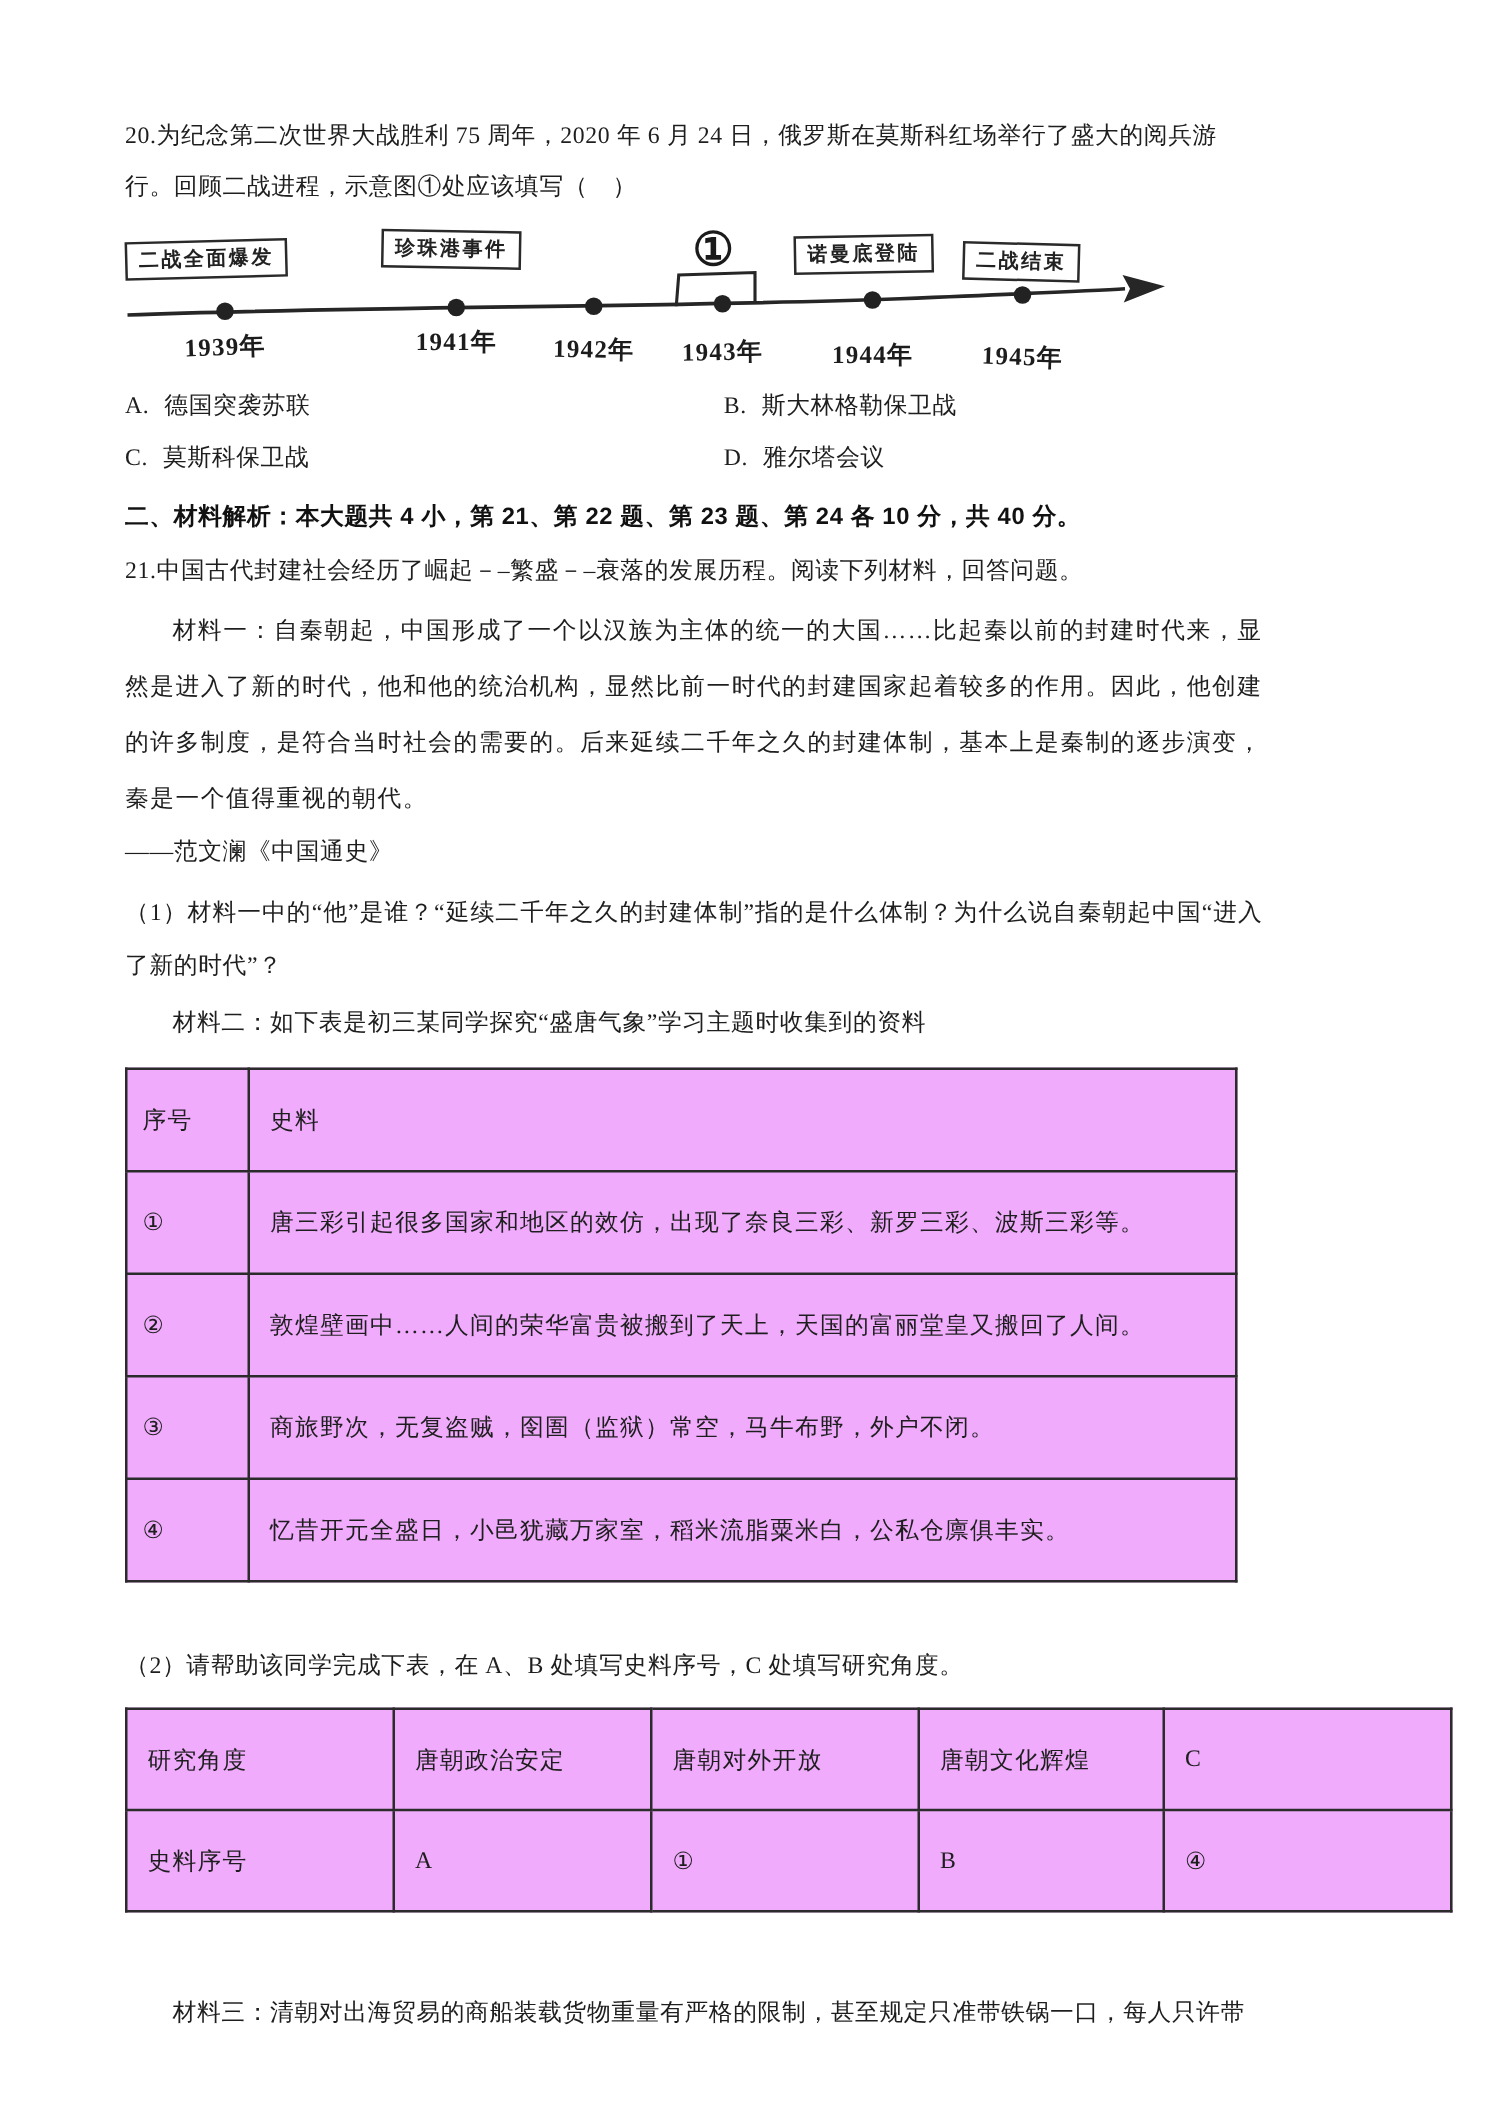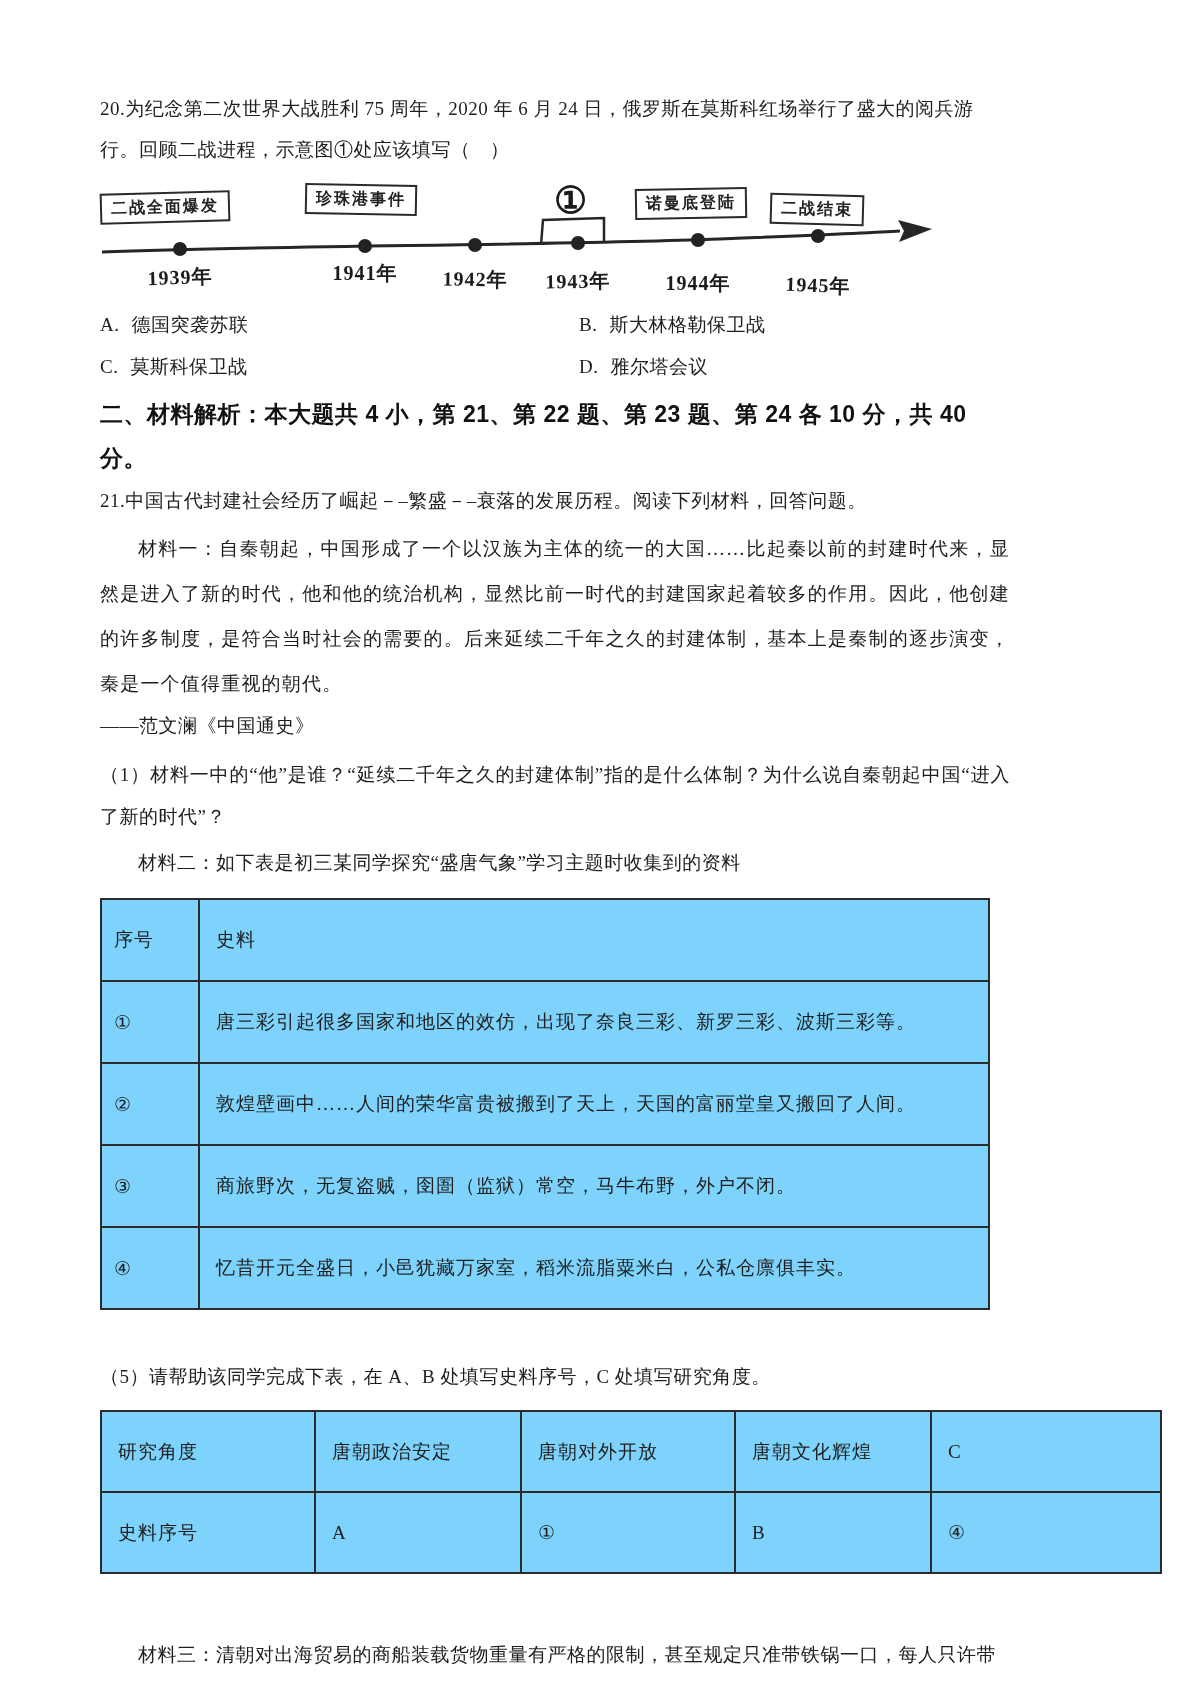--- a/index.html
+++ b/index.html
@@ -79,28 +79,28 @@
   .opt-row.first { margin-top: 6px; }
   .opt { width: 455px; }
   .opt:last-child { width: auto; }
   .opt-label { margin-right: 12px; }
 
   
   .section-header {
     margin: 4px 0 0 0;
     font-family: "Liberation Sans", "DejaVu Sans", sans-serif;
     font-weight: 700;
-    font-size: 23px;
+    font-size: 19px;
     line-height: 44px;
     letter-spacing: 0.5px;
     color: #111;
   }
 
   
-  table { border-collapse: collapse; table-layout: fixed; background: #7dd3fc; }
+  table { border-collapse: collapse; table-layout: fixed; background: #f0abfc; }
   td {
     border: 2px solid #2b2b2b;
     padding: 12px 16px;
     vertical-align: middle;
     font-size: 19px;
     letter-spacing: 1px;
     color: #1e1e1e;
   }
   .t1 { width: 890px; margin-top: 12px; }
   .t1 td { height: 56px; }
@@ -193,21 +193,21 @@
       <td class="c1">③</td>
       <td>商旅野次，无复盗贼，囹圄（监狱）常空，马牛布野，外户不闭。</td>
     </tr>
     <tr>
       <td class="c1">④</td>
       <td>忆昔开元全盛日，小邑犹藏万家室，稻米流脂粟米白，公私仓廪俱丰实。</td>
     </tr>
   </tbody>
     </table>
 
-  <p class="para q2line">（5）请帮助该同学完成下表，在 A、B 处填写史料序号，C 处填写研究角度。</p>
+  <p class="para q2line">（2）请帮助该同学完成下表，在 A、B 处填写史料序号，C 处填写研究角度。</p>
 
   <table class="t2">
     <tbody>
         <tr>
       <td class="c-a">研究角度</td>
       <td class="c-b">唐朝政治安定</td>
       <td class="c-c">唐朝对外开放</td>
       <td class="c-d">唐朝文化辉煌</td>
       <td class="c-e">C</td>
     </tr>

